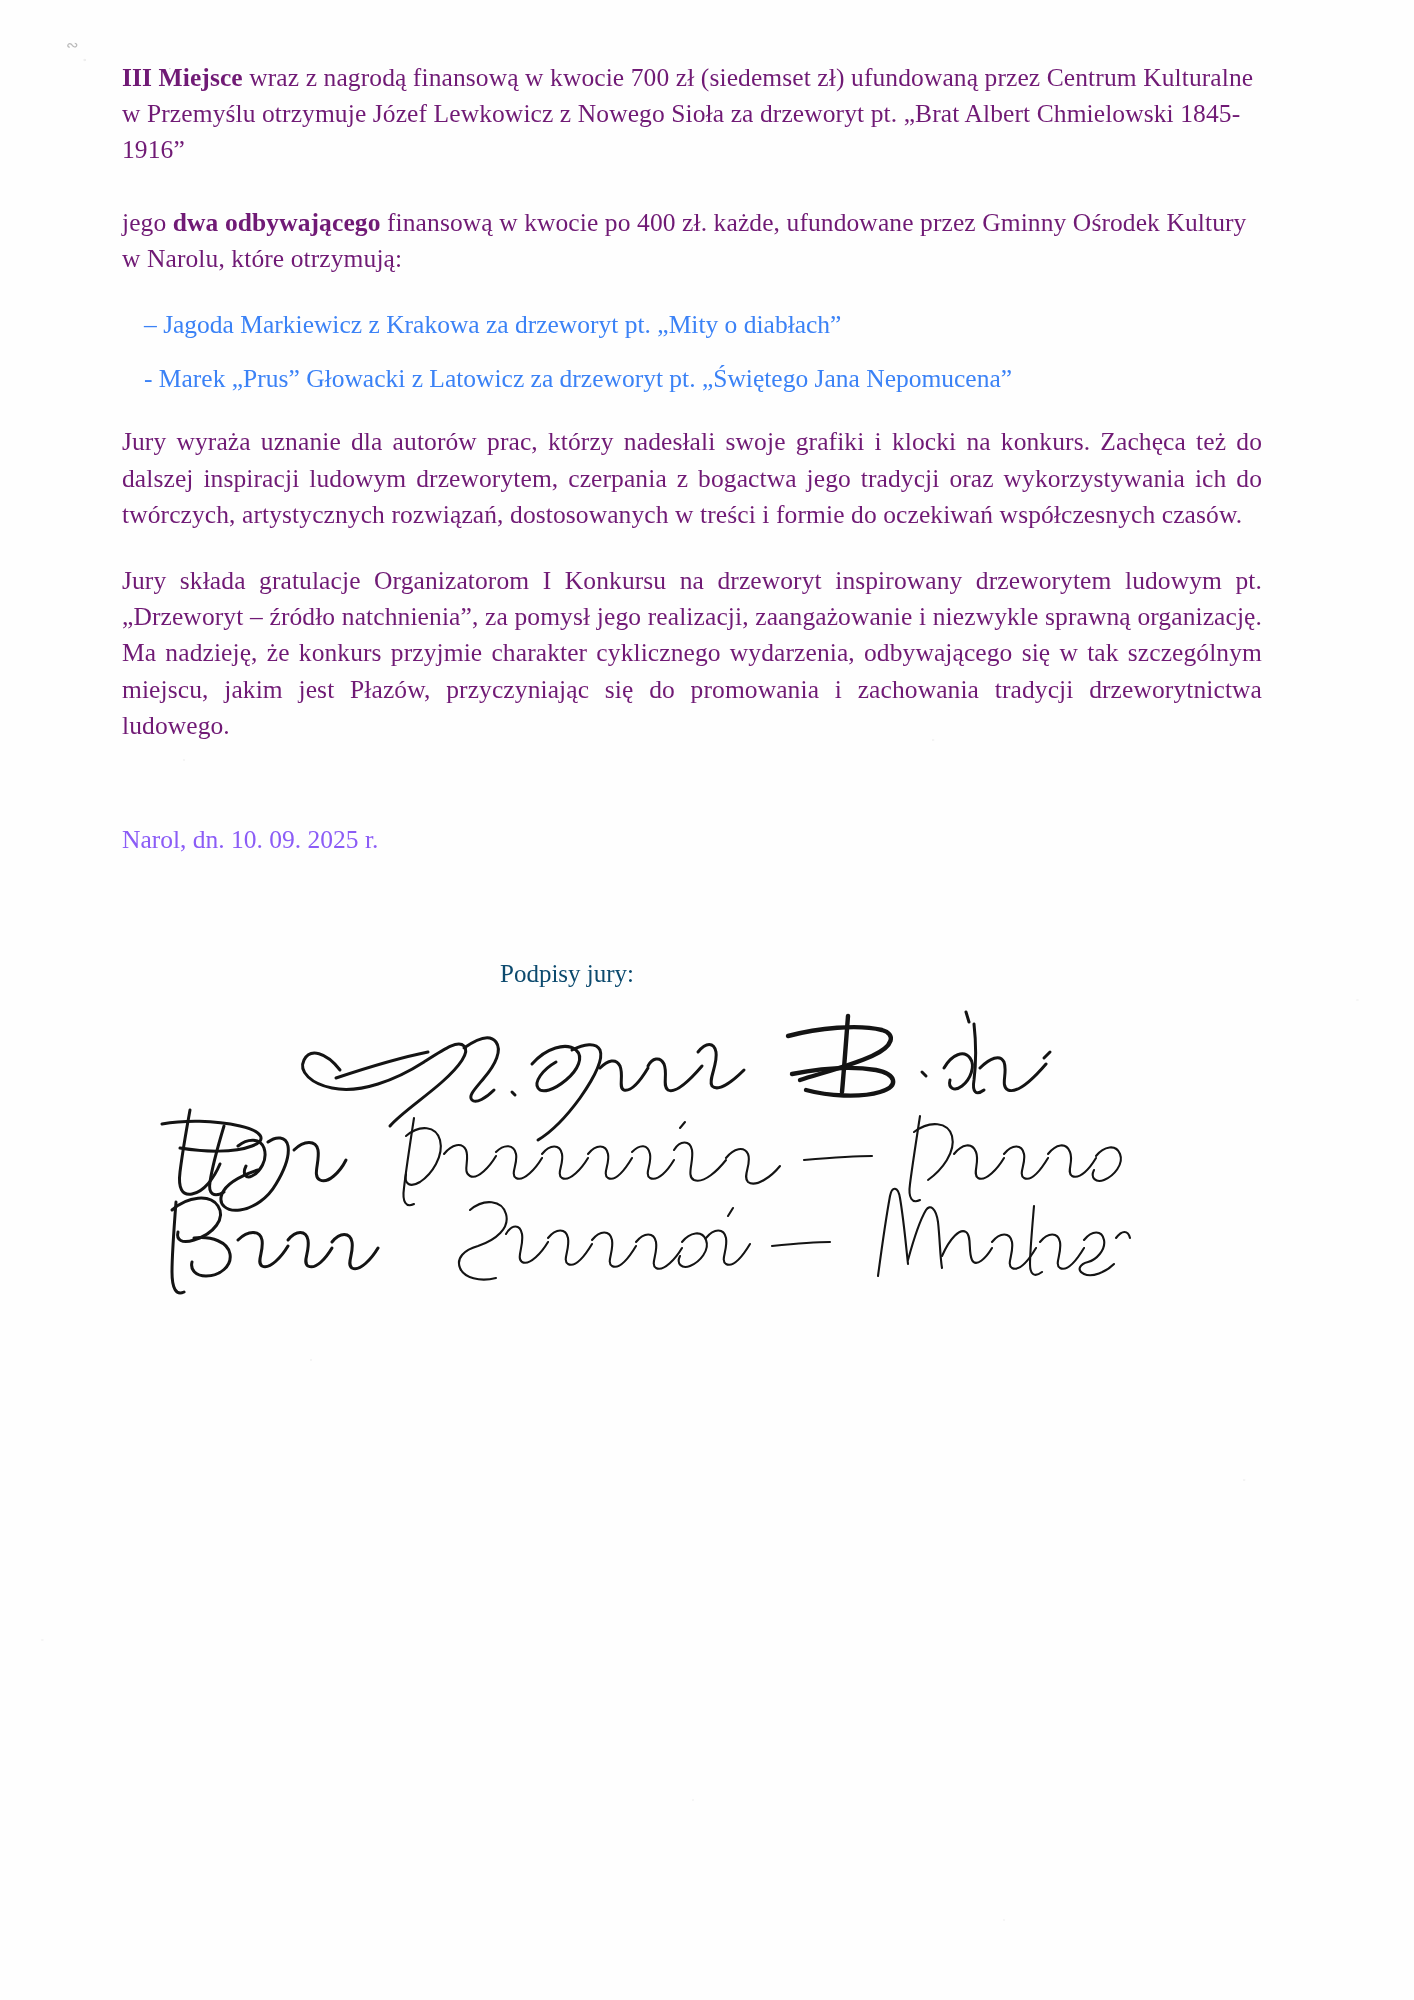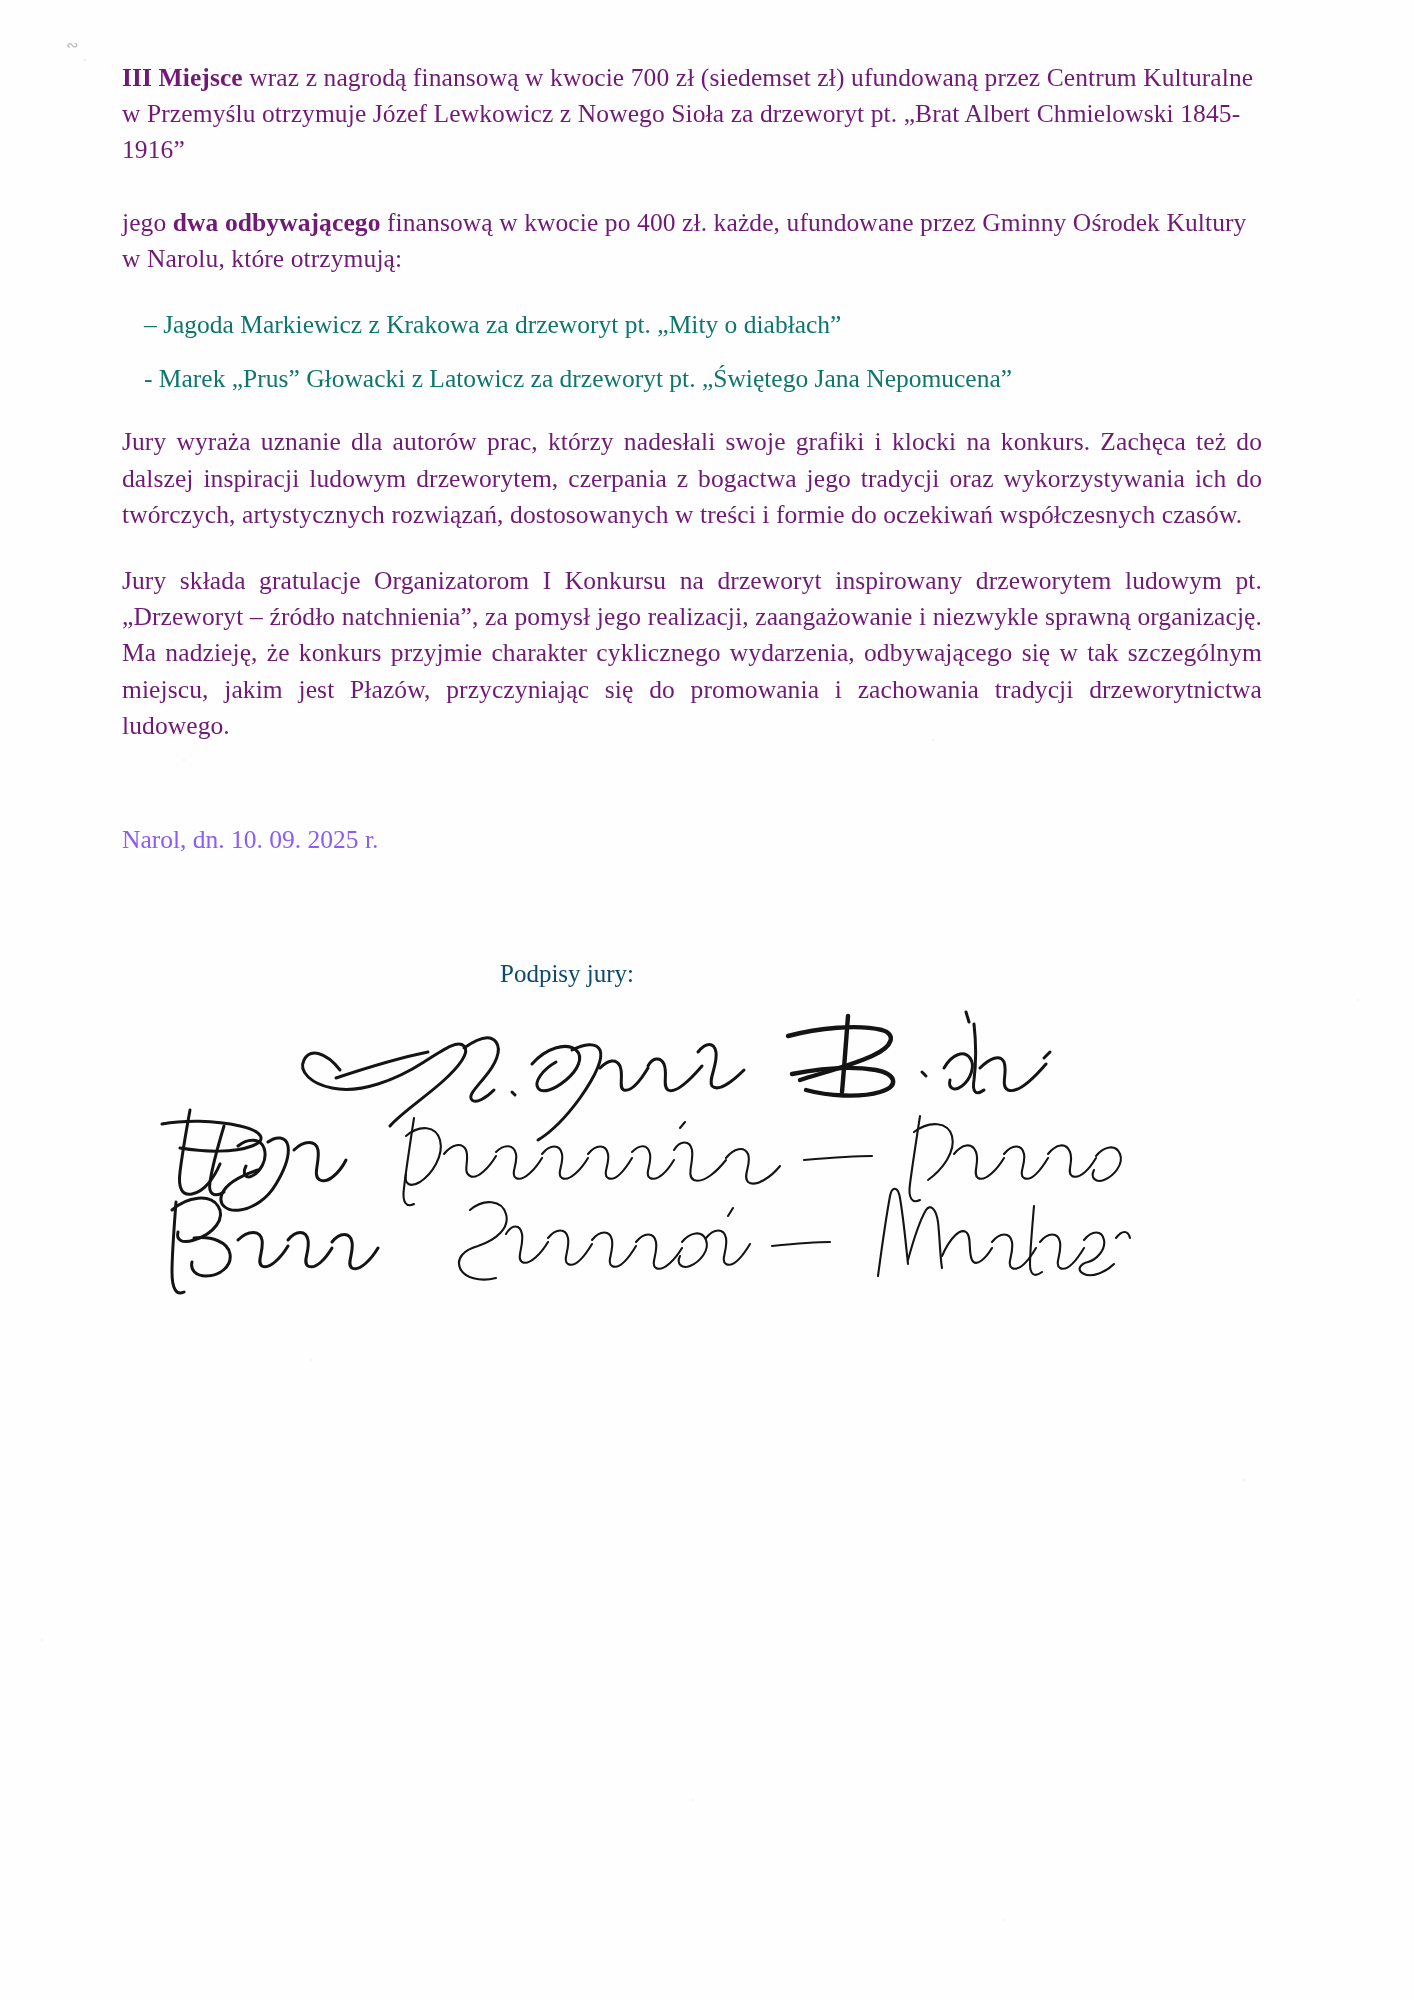--- a/index.html
+++ b/index.html
@@ -68,21 +68,21 @@
 
   .para.block-top { margin-bottom: 26px; }
 
   .bold { font-weight: bold; }
 
   .award-line {
     font-size: 25.5px;
     line-height: 1.4;
     margin: 0 0 18px 0;
     padding-left: 22px;
-    color: #0f766e;
+    color: #3b82f6;
   }
 
   .spacer-sm { height: 10px; }
   .spacer-lg { height: 58px; }
 
   .date-line {
     font-size: 25.5px;
     line-height: 1.4;
     margin: 0;
     color: #8b5cf6;

